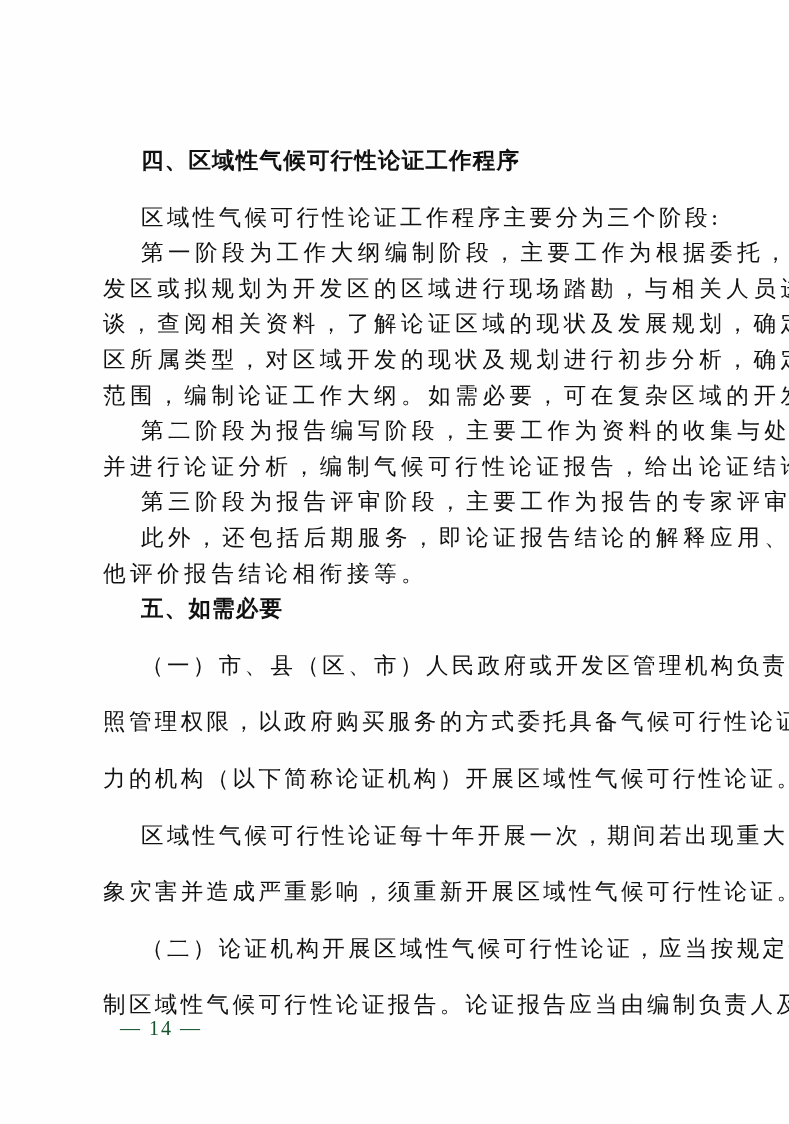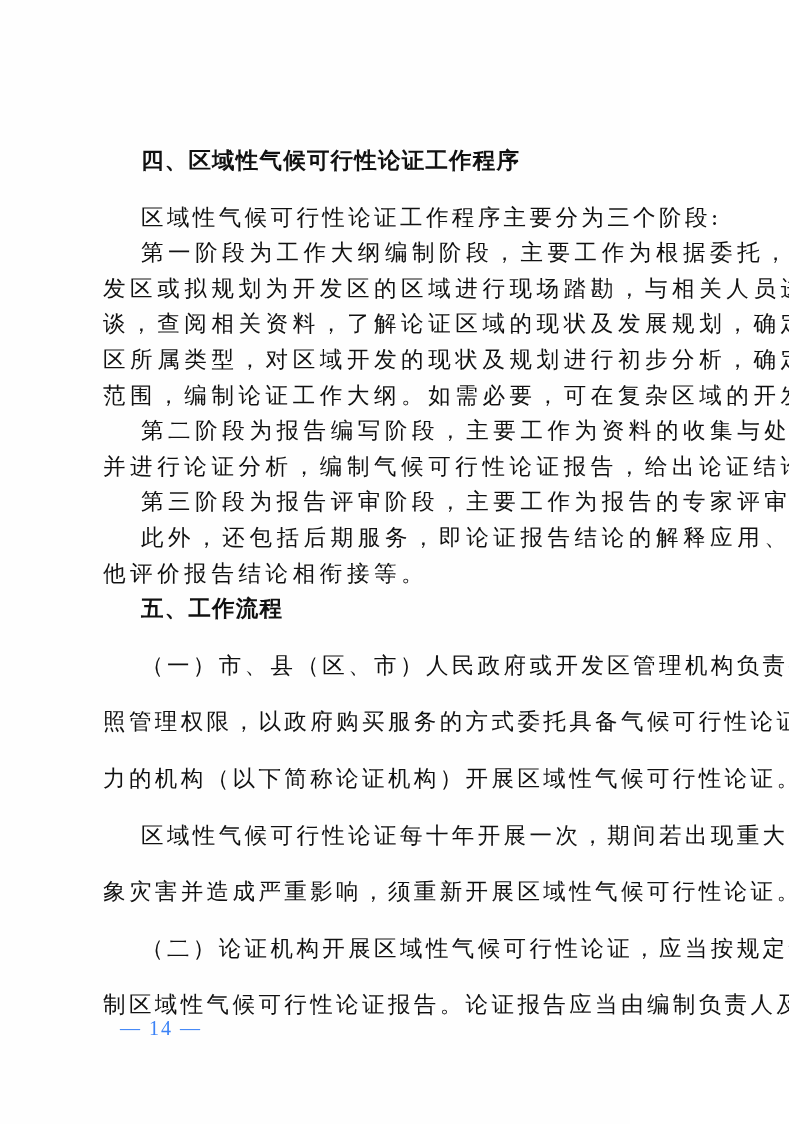--- a/index.html
+++ b/index.html
@@ -49,21 +49,21 @@
       letter-spacing: 3.4px;
       margin-top: 21px;
     }
     .footer {
       position: absolute;
       left: 120px;
       top: 1017px;
       font-size: 20px;
       font-family: "Liberation Serif", "DejaVu Serif", serif;
       letter-spacing: 2px;
-      color: #3b82f6;
+      color: #14532d;
     }
   </style>
 </head>
 <body>
 
 <div class="page">
   <div class="content">
 
     <div class="line heading">四、区域性气候可行性论证工作程序</div>
     <div class="line indent tight">区域性气候可行性论证工作程序主要分为三个阶段:</div>
@@ -71,21 +71,21 @@
     <div class="line">发区或拟规划为开发区的区域进行现场踏勘，与相关人员进行座</div>
     <div class="line">谈，查阅相关资料，了解论证区域的现状及发展规划，确定开发</div>
     <div class="line">区所属类型，对区域开发的现状及规划进行初步分析，确定论证</div>
     <div class="line">范围，编制论证工作大纲。如需必要，可在复杂区域的开发区中</div>
     <div class="line indent">第二阶段为报告编写阶段，主要工作为资料的收集与处理，</div>
     <div class="line">并进行论证分析，编制气候可行性论证报告，给出论证结论。</div>
     <div class="line indent">第三阶段为报告评审阶段，主要工作为报告的专家评审，并</div>
     <div class="line indent">此外，还包括后期服务，即论证报告结论的解释应用、与其</div>
     <div class="line">他评价报告结论相衔接等。</div>
 
-    <div class="line heading">五、工作流程</div>
+    <div class="line heading">五、如需必要</div>
     <div class="line indent tight">（一）市、县（区、市）人民政府或开发区管理机构负责按</div>
     <div class="line tight">照管理权限，以政府购买服务的方式委托具备气候可行性论证能</div>
     <div class="line tight">力的机构（以下简称论证机构）开展区域性气候可行性论证。</div>
     <div class="line indent tight">区域性气候可行性论证每十年开展一次，期间若出现重大气</div>
     <div class="line tight">象灾害并造成严重影响，须重新开展区域性气候可行性论证。</div>
     <div class="line indent tight">（二）论证机构开展区域性气候可行性论证，应当按规定编</div>
     <div class="line tight">制区域性气候可行性论证报告。论证报告应当由编制负责人及论</div>
 
   </div>
 

